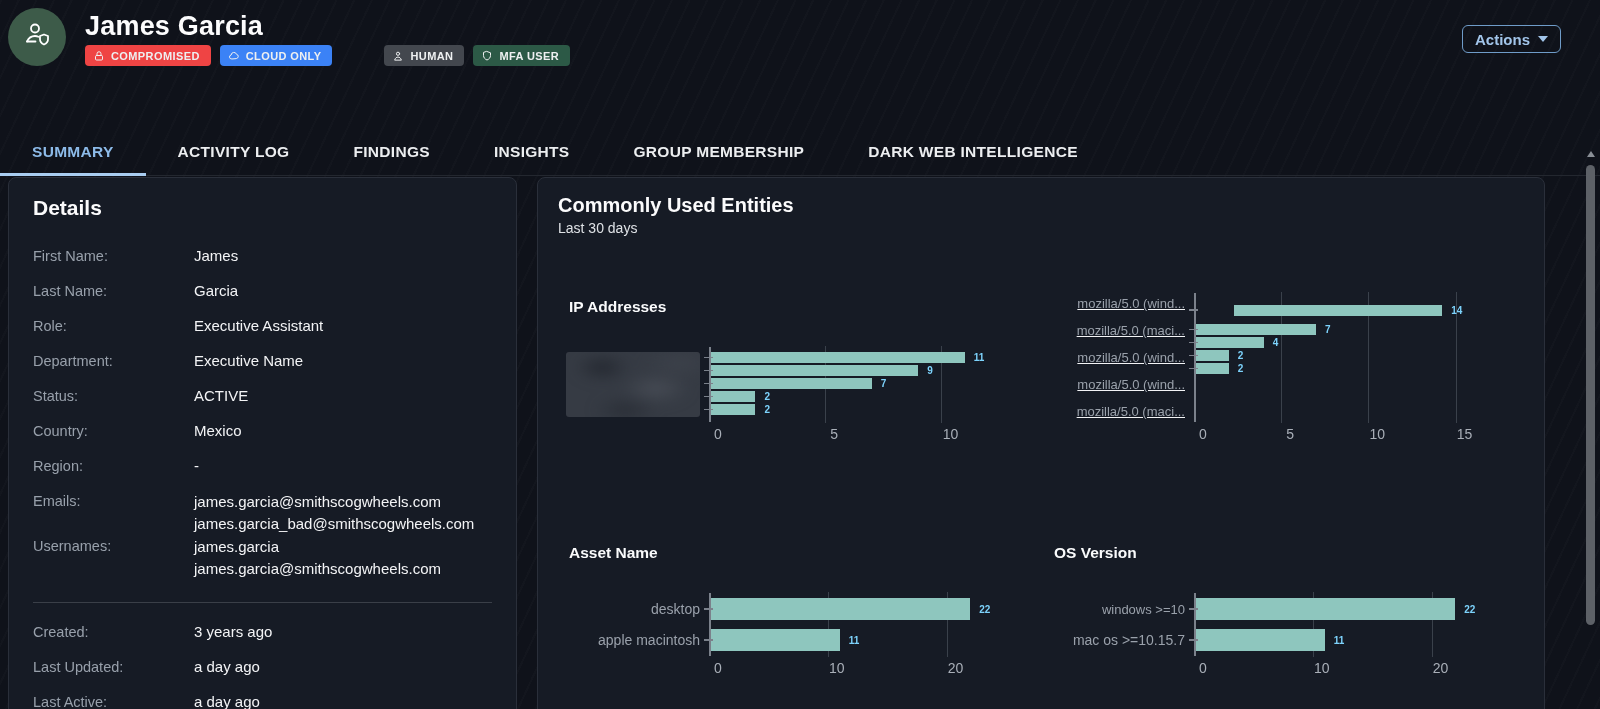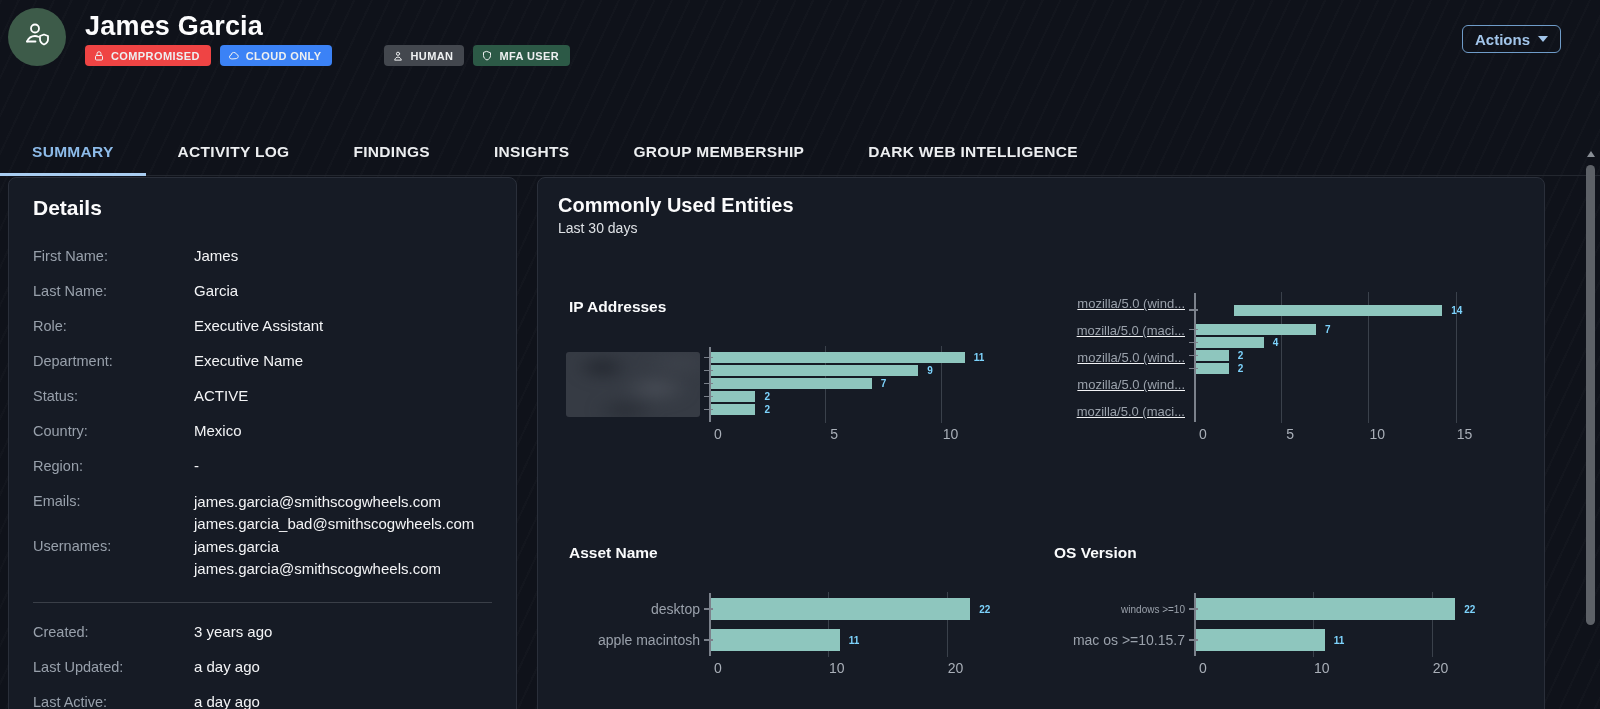--- a/index.html
+++ b/index.html
@@ -349,21 +349,21 @@
         <div class="axis" style="width: 272px; margin-left: 149px;">
           <span style="left: 0%;">0</span>
           <span style="left: 43.6681%;">10</span>
           <span style="left: 87.3362%;">20</span>
         </div>
       </div>
       <div class="chart">
         <div class="chart-title">OS Version</div>
         <div class="chart-body">
           <div class="chart-labels" style="gap: 9px;">
-            <div class="label-row" style="height: 22px; font-size: 10px;">windows &gt;=10</div>
+            <div class="label-row" style="height: 22px; font-size: 13px;">windows &gt;=10</div>
             <div class="label-row" style="height: 22px; font-size: 14px;">mac os &gt;=10.15.7</div>
           </div>
           <div class="chart-plot" style="width: 272px;">
             <div class="gridline" style="left: 43.6681%;"></div>
             <div class="gridline" style="left: 87.3362%;"></div>
             <div class="bars" style="gap: 9px;">
               <div class="bar-row" style="height: 22px;">
                 <div class="bar" style="width: 96.0699%; height: 22px; background: rgb(142, 198, 190);"></div>
                 <span class="bar-value">22</span>
               </div>

